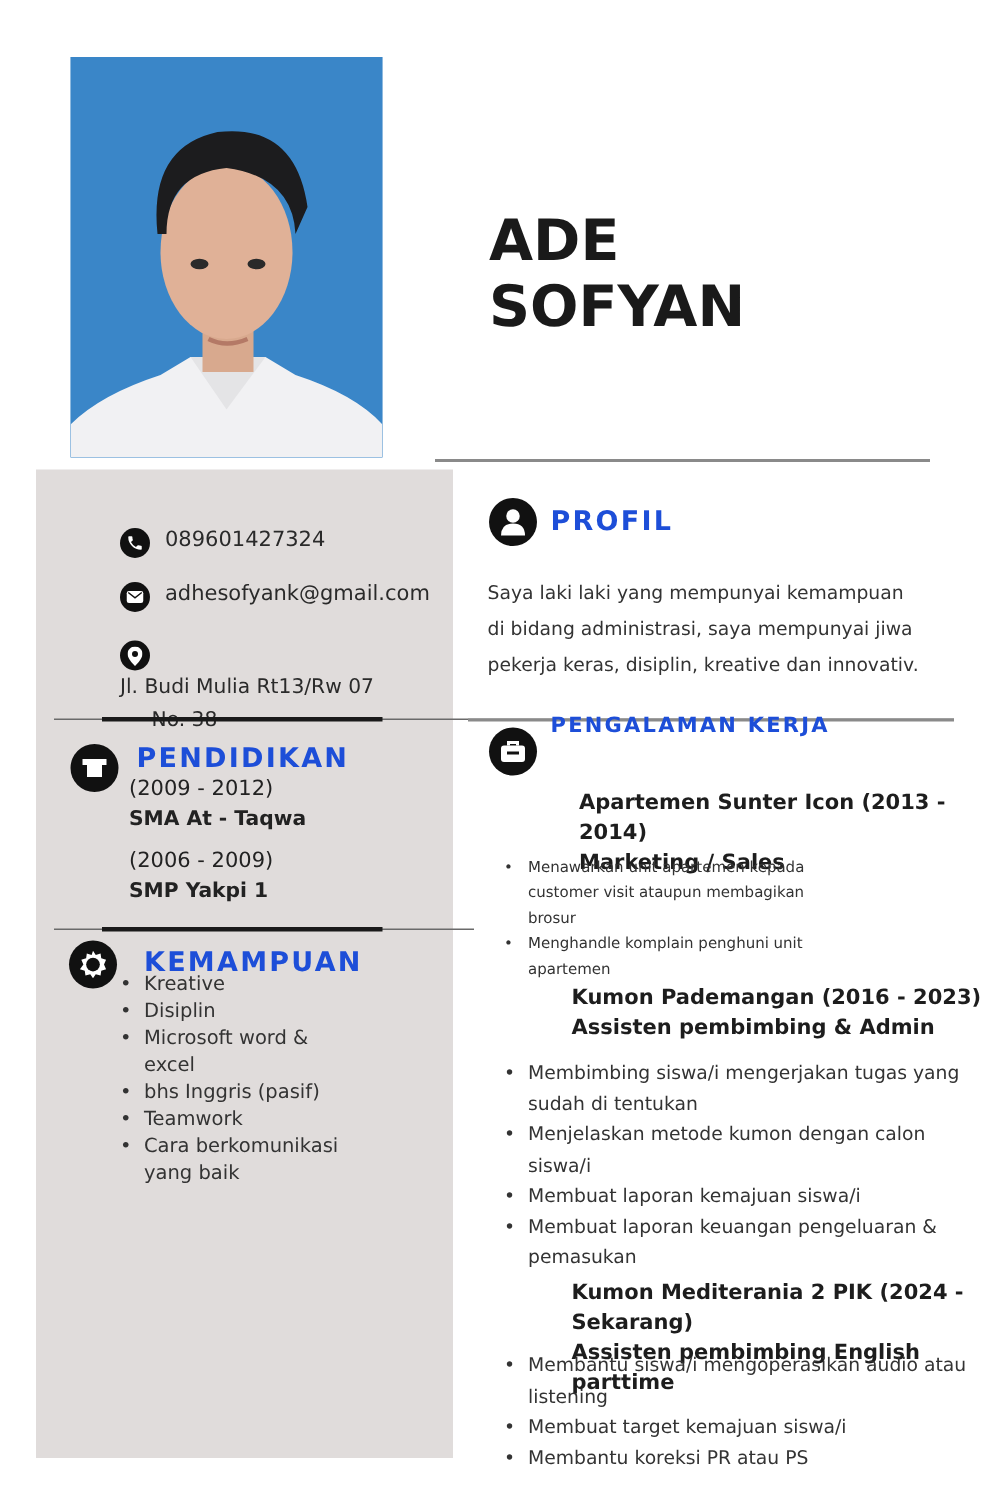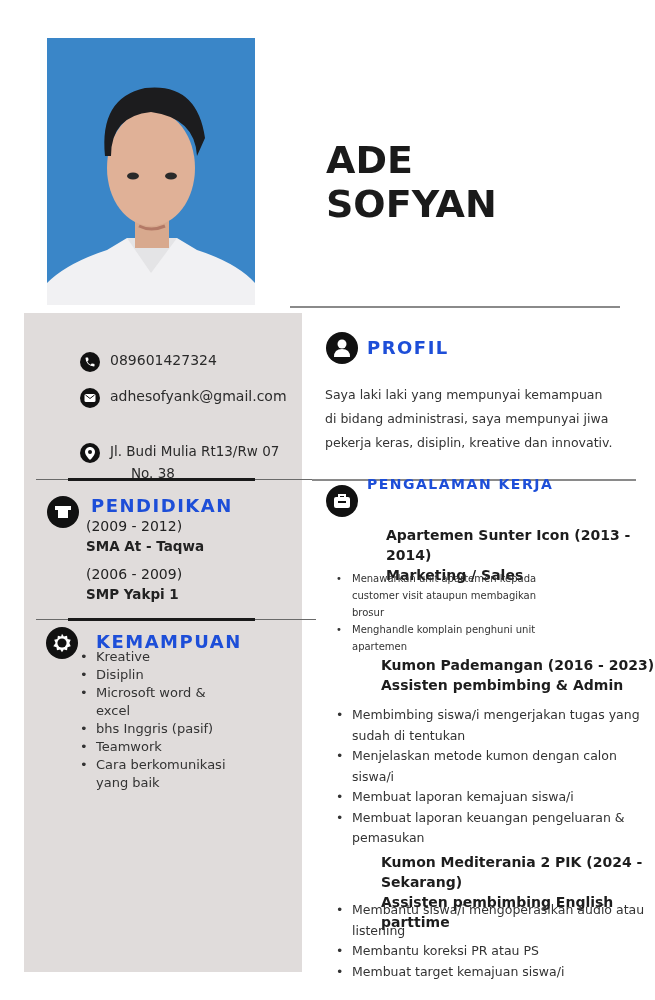--- a/index.html
+++ b/index.html
@@ -60,21 +60,21 @@
 </div>
 <div class="contact" style="top:388px;">
   <span class="circ">
     <svg width="12" height="10" viewBox="0 0 24 18">
         <rect x="1" y="1" width="22" height="16" rx="3" fill="#fff"></rect>
         <path d="M3 3 L12 10 L21 3" stroke="#111" stroke-width="2" fill="none"></path>
       </svg>
   </span>
   <span>adhesofyank@gmail.com</span>
 </div>
-<div class="contact" style="top:440px; line-height:22px;">
+<div class="contact" style="top:424px; line-height:22px;flex-direction:column;">
   <span class="circ" style="margin-top:3px;">
     <svg width="10" height="13" viewBox="0 0 20 26">
         <path d="M10 0C4.5 0 0 4.5 0 10c0 7 10 16 10 16s10-9 10-16C20 4.5 15.5 0 10 0z" fill="#fff"></path>
         <circle cx="10" cy="10" r="4" fill="#111"></circle>
       </svg>
   </span>
   <span style="font-size:13.5px; margin-left:0px;">
     <span>Jl. Budi Mulia Rt13/Rw 07</span><br>
     <span style="padding-left:21px;">No. 38</span>
   </span>
@@ -155,15 +155,15 @@
   <li>Membuat laporan kemajuan siswa/i</li>
   <li>Membuat laporan keuangan pengeluaran &amp; pemasukan</li>
 </ul>
 
 <div class="job-title" style="left:333px; top:852px;">
   <div>Kumon Mediterania 2 PIK (2024 - Sekarang)</div>
   <div>Assisten pembimbing English parttime</div>
 </div>
 <ul class="duties" style="left:334px; top:900px; width:320px; font-size:12.5px; line-height:20.5px;">
   <li>Membantu siswa/i mengoperasikan audio atau listening</li>
+  <li>Membuat target kemajuan siswa/i</li>
   <li>Membantu koreksi PR atau PS</li>
-  <li>Membuat target kemajuan siswa/i</li>
 </ul>
 
 </body></html>

